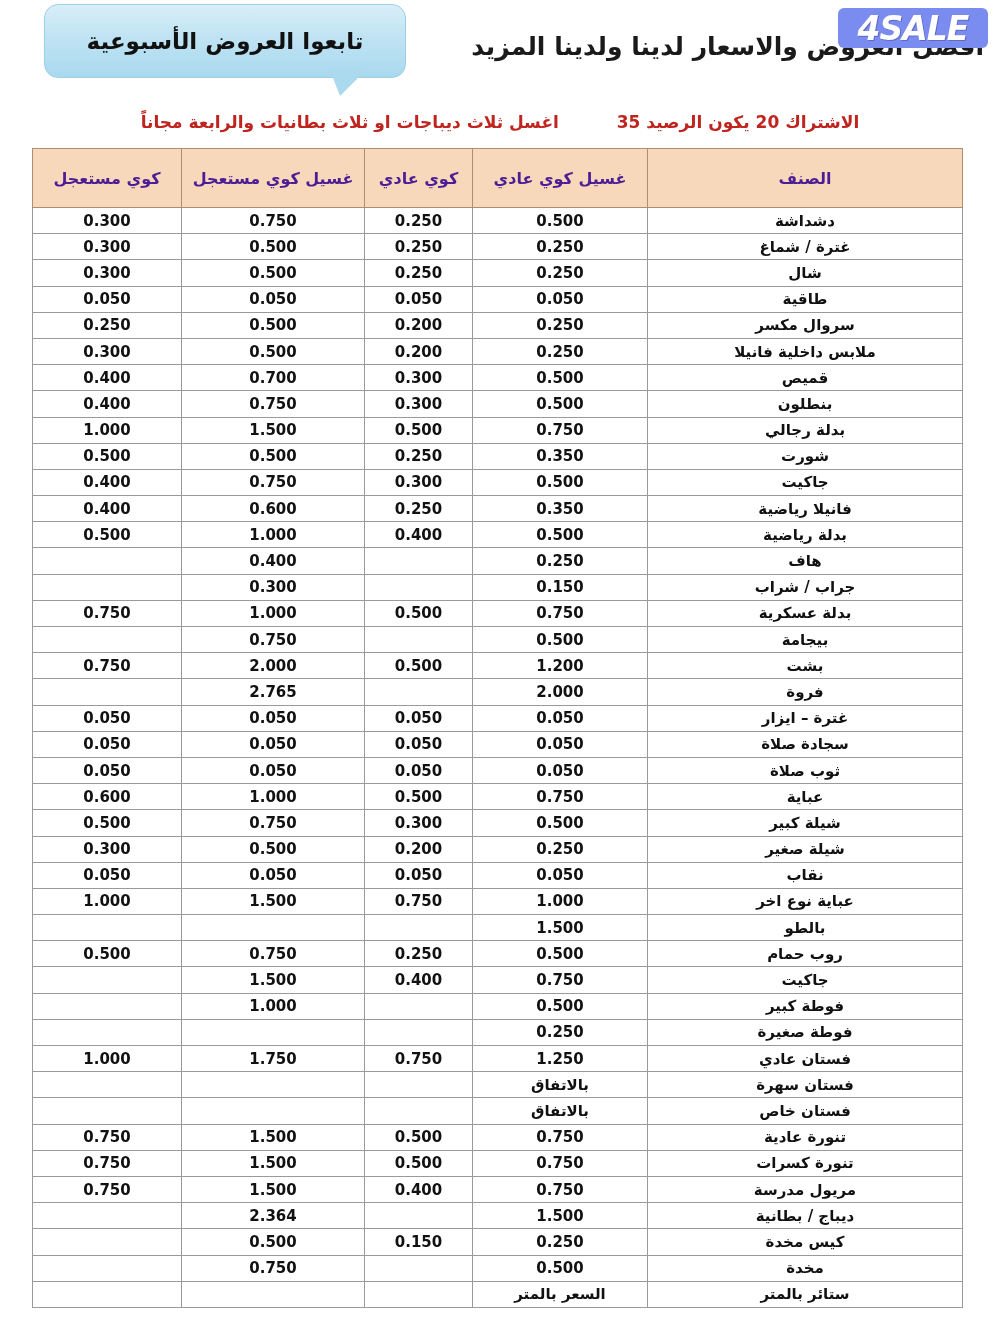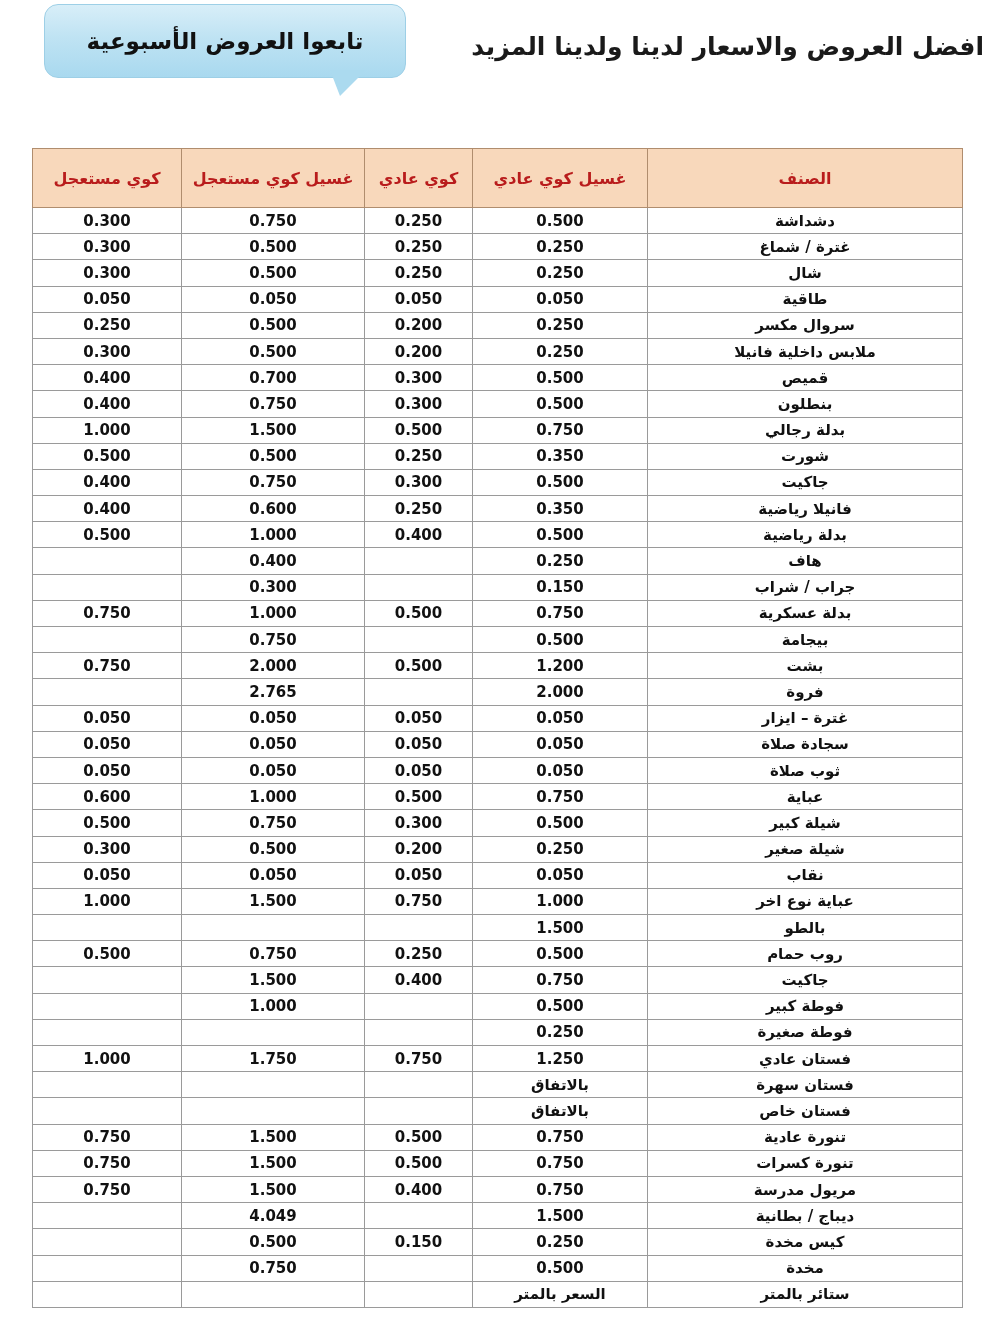--- a/index.html
+++ b/index.html
@@ -131,21 +131,21 @@
     vertical-align: middle;
     font-size: 15px;
     font-weight: bold;
     color: #111111;
     background: #ffffff;
   }
   table.pricelist thead th {
     height: 58px;
     background: #f8d8bb;
     font-size: 16px;
-    color: #b91c1c;
+    color: #4c1d95;
     border: 1px solid #b08d6e;
   }
   
   .col-item   { width: 315px; }
   .col-p1     { width: 175px; }
   .col-p2     { width: 108px; }
   .col-p3     { width: 183px; }
   .col-p4     { width: 149px; }
 
   td.item-cell {
@@ -171,21 +171,29 @@
 
 <div class="header">
 
   <div class="speech-bubble">
     <span class="bubble-text">تابعوا العروض الأسبوعية</span>
   </div>
   <div class="bubble-tail"></div>
 
   <div class="headline">افضل العروض والاسعار لدينا ولدينا المزيد</div>
 
-
+  <div class="logo-4sale">
+    <span class="logo-text">4SALE</span>
+  </div>
+
+  <div class="promo-line">
+    <span class="promo-seg">الاشتراك  20 يكون الرصيد  35</span>
+    <span class="promo-gap"></span>
+    <span class="promo-seg">اغسل ثلاث ديباجات او ثلاث بطانيات والرابعة مجاناً</span>
+  </div>
 </div>
 
 <div class="table-wrap">
   <table class="pricelist">
     <colgroup>
       <col class="col-item">
         <col class="col-p1">
         <col class="col-p2">
         <col class="col-p3">
         <col class="col-p4">
@@ -463,21 +471,21 @@
           <td class="item-cell">مريول مدرسة</td>
           <td class="price">0.750</td>
           <td class="price">0.400</td>
           <td class="price">1.500</td>
           <td class="price">0.750</td>
         </tr>
         <tr>
           <td class="item-cell">ديباج / بطانية</td>
           <td class="price">1.500</td>
           <td class="price empty"></td>
-          <td class="price">4.049</td>
+          <td class="price">2.364</td>
           <td class="price empty"></td>
         </tr>
         <tr>
           <td class="item-cell">كيس مخدة</td>
           <td class="price">0.250</td>
           <td class="price">0.150</td>
           <td class="price">0.500</td>
           <td class="price empty"></td>
         </tr>
         <tr>

